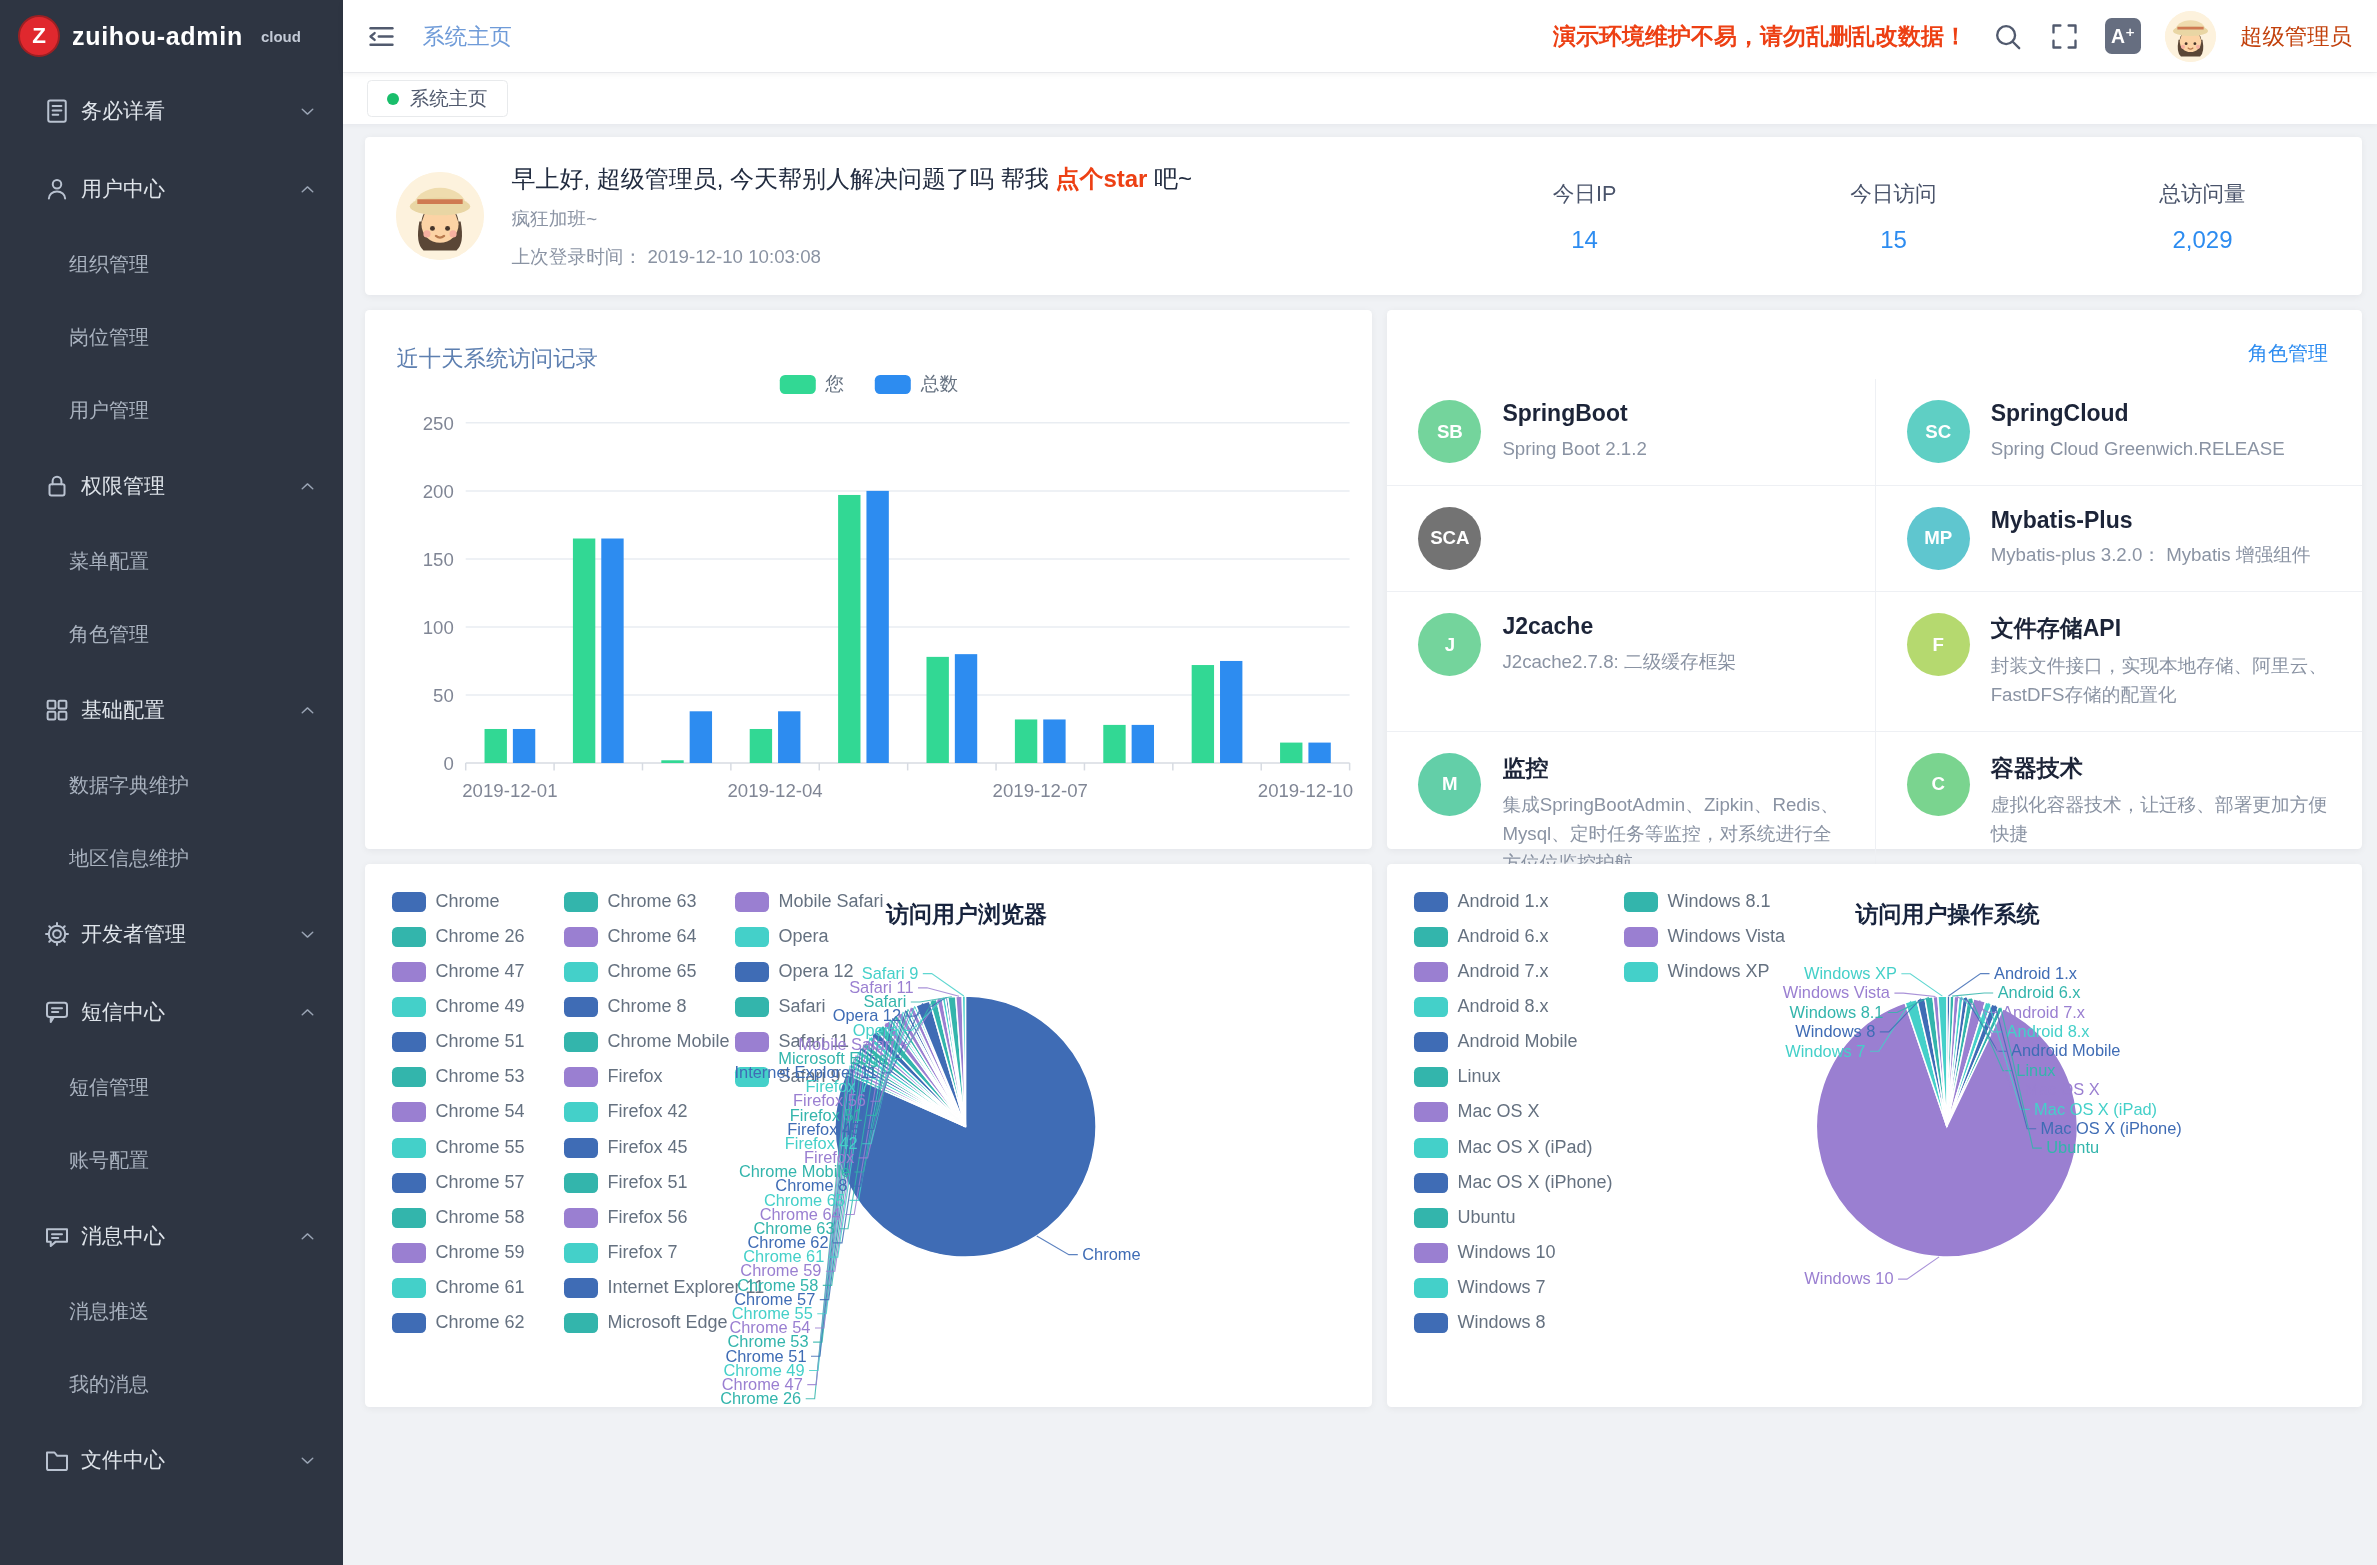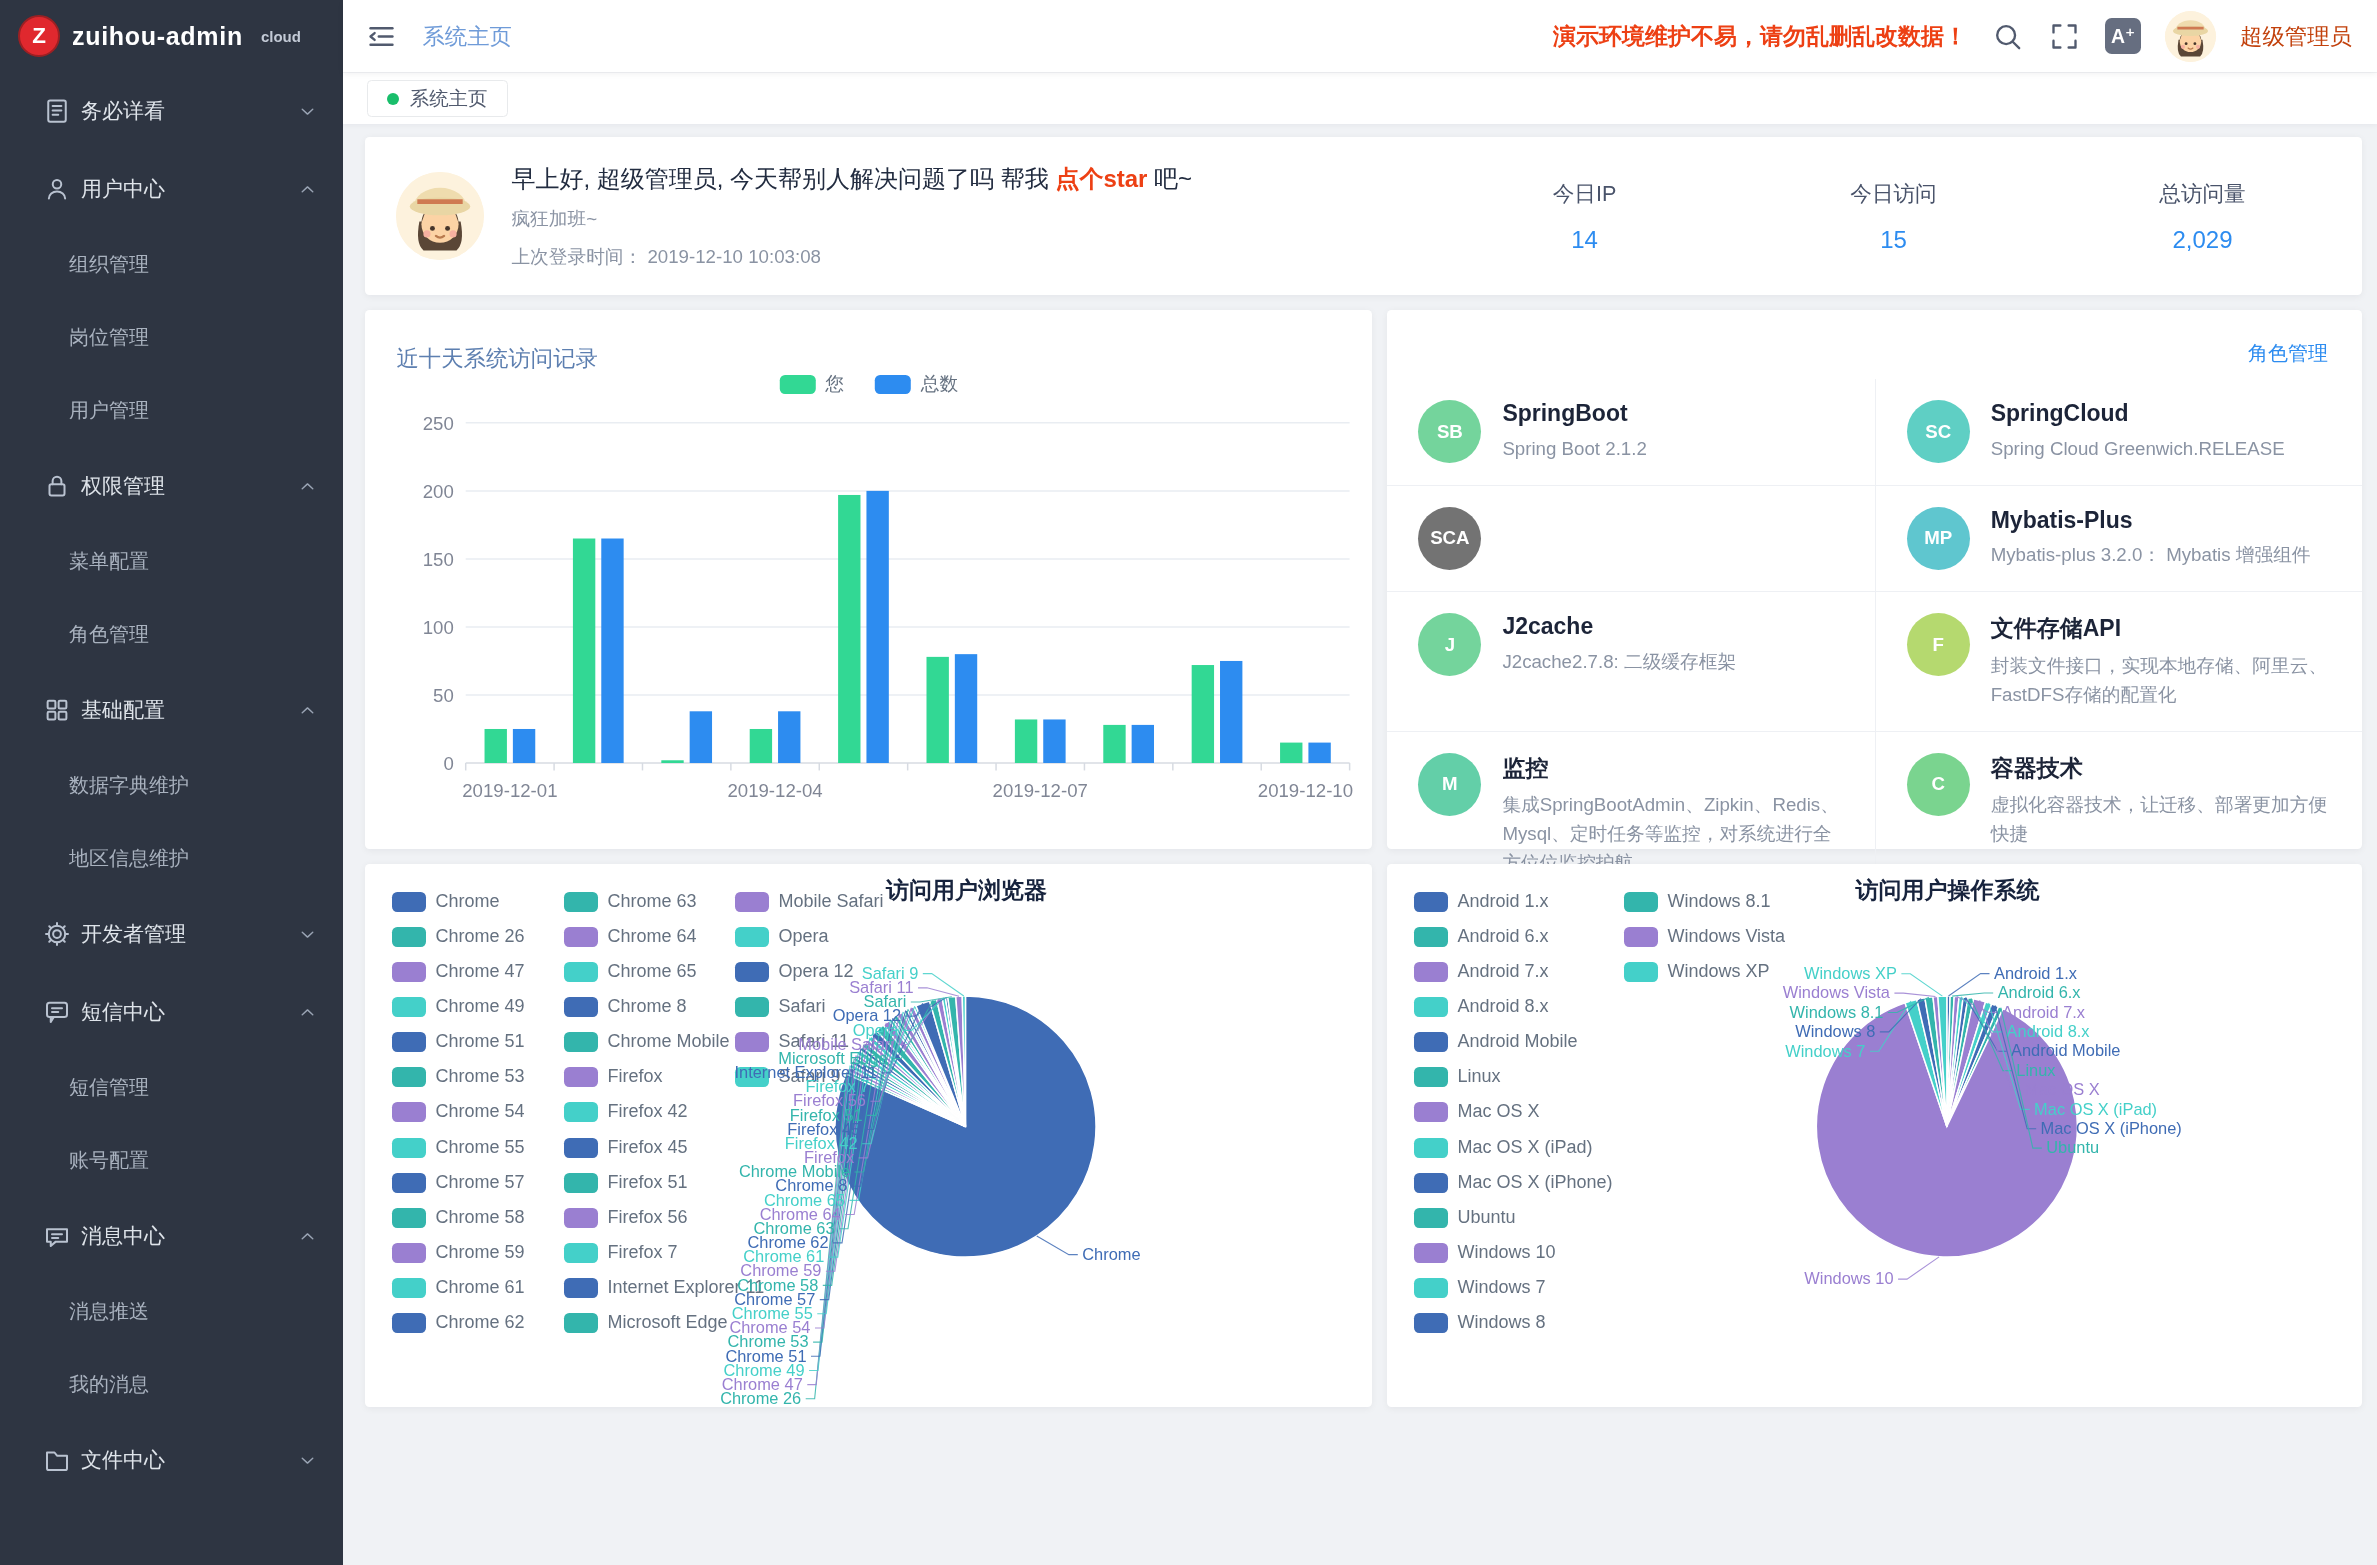--- a/index.html
+++ b/index.html
@@ -64,21 +64,21 @@
 .info-cell{display:flex;gap:21px;padding:21px 31px;border-bottom:1.5px solid #eef0f4}
 .info-cell:nth-last-child(-n+2){border-bottom:none}
 .info-cell:nth-child(even){border-left:1.5px solid #eef0f4}
 .info-badge{width:63px;height:63px;border-radius:50%;color:#fff;font-weight:bold;font-size:18.7px;
   display:flex;align-items:center;justify-content:center;flex-shrink:0}
 .info-title{font-size:23px;font-weight:bold;color:#1c2438}
 .info-desc{font-size:18.7px;color:#8a93a3;margin-top:7.5px;line-height:1.55;max-width:351px}
 .pie-card{position:relative;overflow:hidden}
 .browser-card{width:1007px;height:543px;flex-shrink:0}
 .os-card{flex:1;height:543px;min-width:0}
-.pie-title{position:absolute;top:11px;transform:translateX(-50%);font-size:23px;font-weight:bold;color:#17233d;white-space:nowrap;z-index:1}
+.pie-title{position:absolute;top:35px;transform:translateX(-50%);font-size:23px;font-weight:bold;color:#17233d;white-space:nowrap;z-index:1}
 .pie-legend{position:absolute;left:27px;top:27px;z-index:1}
 .pl-item{position:absolute;display:flex;align-items:center;gap:9px;cursor:pointer;white-space:nowrap}
 .pl-swatch{width:34px;height:19.4px;border-radius:5.2px;flex-shrink:0}
 .pl-label{font-size:18px;color:#657180}
 .pie-svg{position:absolute;left:0;top:0;z-index:2}
 </style>
 </head>
 <body>
 
 <div class="app">

